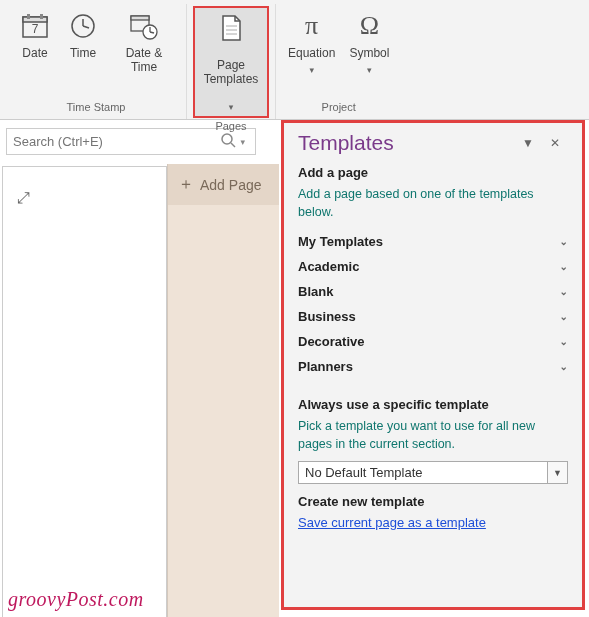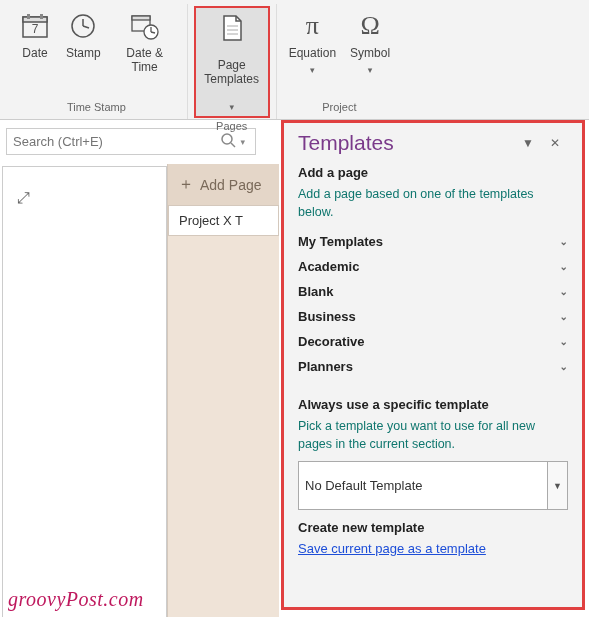--- a/index.html
+++ b/index.html
@@ -211,21 +211,21 @@
     }
     .template-select {
       display: flex;
       margin-top: 4px;
       margin-bottom: 10px;
     }
     .template-select .sel-box {
       flex: 1;
       border: 1px solid #aaa;
       background: #fff;
-      padding: 16px 6px;
+      padding: 3px 6px;
       font-size: 13px;
       color: #333;
     }
     .template-select .sel-btn {
       width: 20px;
       border: 1px solid #aaa;
       border-left: none;
       background: #f8f8f8;
       display: flex;
       align-items: center;
@@ -274,21 +274,21 @@
         <span class="label">Date</span>
       </div>
       <div class="ribbon-btn">
         <span class="icon-slot">
           <svg width="30" height="30" viewBox="0 0 30 30">
               <circle cx="15" cy="15" r="11" fill="none" stroke="#555" stroke-width="1.5"></circle>
               <line x1="15" y1="15" x2="15" y2="8" stroke="#555" stroke-width="1.5"></line>
               <line x1="15" y1="15" x2="21" y2="17" stroke="#555" stroke-width="1.5"></line>
             </svg>
         </span>
-        <span class="label">Stamp</span>
+        <span class="label">Time</span>
       </div>
       <div class="ribbon-btn">
         <span class="icon-slot">
           <svg width="30" height="30" viewBox="0 0 30 30">
               <rect x="2" y="5" width="18" height="15" fill="none" stroke="#555" stroke-width="1.3"></rect>
               <rect x="2" y="5" width="18" height="4" fill="#ddd" stroke="#555" stroke-width="1.3"></rect>
               <circle cx="21" cy="21" r="7" fill="#fff" stroke="#555" stroke-width="1.3"></circle>
               <line x1="21" y1="21" x2="21" y2="16" stroke="#555" stroke-width="1.3"></line>
               <line x1="21" y1="21" x2="25" y2="22" stroke="#555" stroke-width="1.3"></line>
             </svg>
@@ -350,21 +350,20 @@
 
 <div class="main-area">
   <div class="page-canvas">
     <span class="expand-icon">⤢</span>
   </div>
   <div class="page-list">
     <div class="add-page">
       <span class="plus">＋</span>
       <span>Add Page</span>
     </div>
-    <div class="page-item">Project X T</div>
   </div>
 </div>
 
 <div class="templates-pane">
   <div class="pane-header">
     <div class="pane-title">Templates</div>
     <div class="pane-ctrl">▼</div>
     <div class="pane-ctrl">✕</div>
   </div>
 

